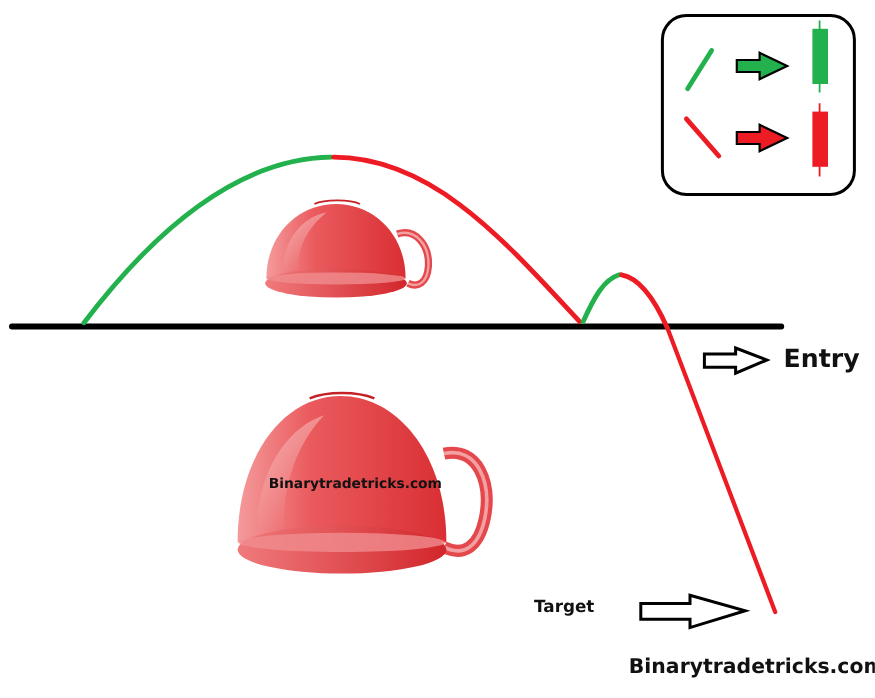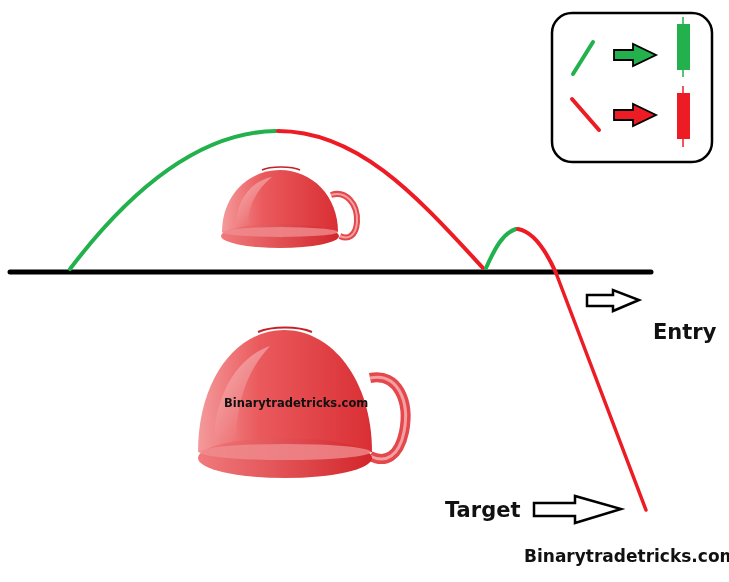--- a/index.html
+++ b/index.html
@@ -1,20 +1,20 @@
 <!DOCTYPE html>
 <html><head>
   <meta charset="utf-8">
   <style>
     html, body { margin: 0; padding: 0; background: #ffffff; }
     body { width: 729px; height: 582px; position: relative; overflow: hidden; font-family: "Liberation Sans", "DejaVu Sans", sans-serif; }
     #stage { position: absolute; left: 0; top: 0; width: 729px; height: 582px; }
     .label { position: absolute; font-weight: bold; color: #111111; font-family: "DejaVu Sans", "Liberation Sans", sans-serif; white-space: nowrap; }
-    .entry-label { left: 653px; top: 287px; font-size: 21px; margin-top: 33px; }
-    .target-label { left: 445px; top: 498px; font-size: 21px; text-align: right; }
+    .entry-label { left: 653px; top: 287px; font-size: 21px; }
+    .target-label { left: 445px; top: 498px; font-size: 14px; text-align: right; }
     .watermark { left: 524px; top: 546px; font-size: 17px; }
     .cup-text { left: 224px; top: 396px; font-size: 11.5px; }
   </style>
 </head>
 <body>
 
 <div id="stage">
   <svg width="729" height="582" viewBox="0 0 729 582" xmlns="http://www.w3.org/2000/svg">
     <defs>
       <linearGradient id="cupBody" x1="0" y1="0" x2="1" y2="0">

